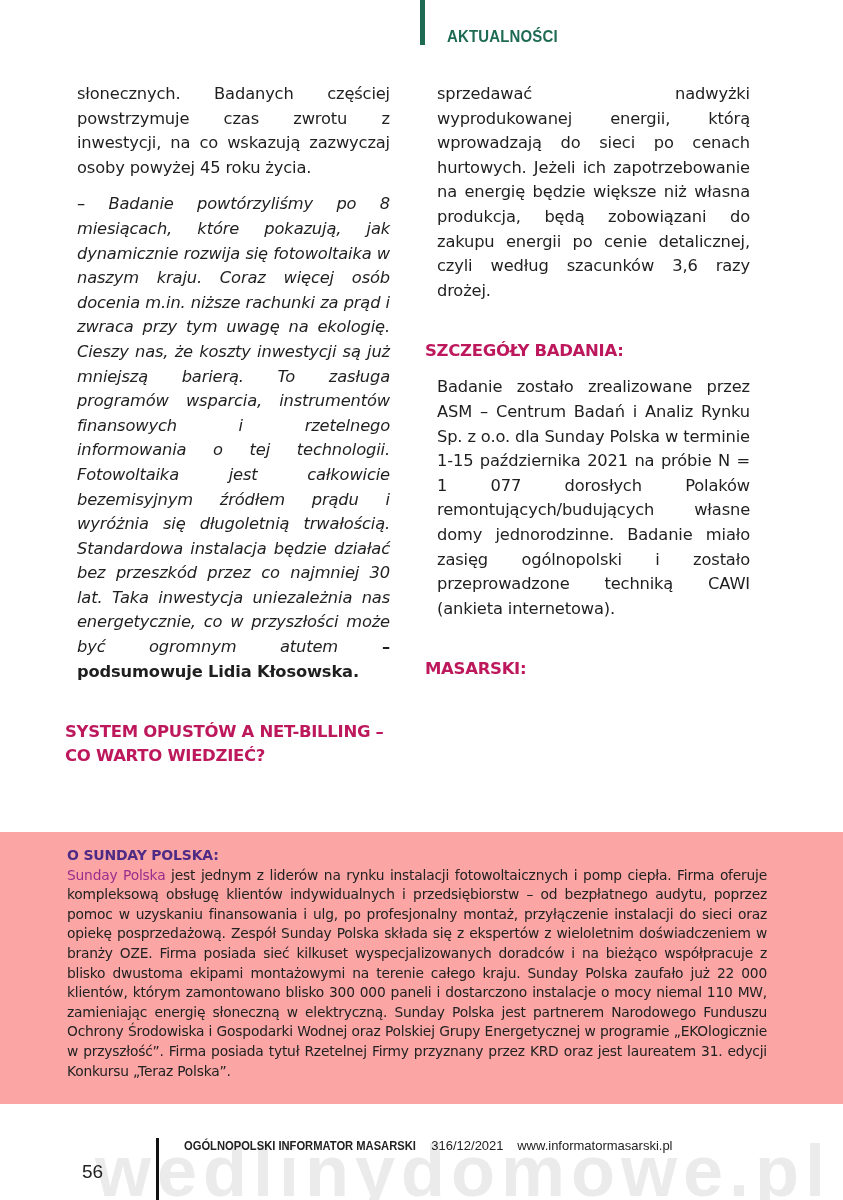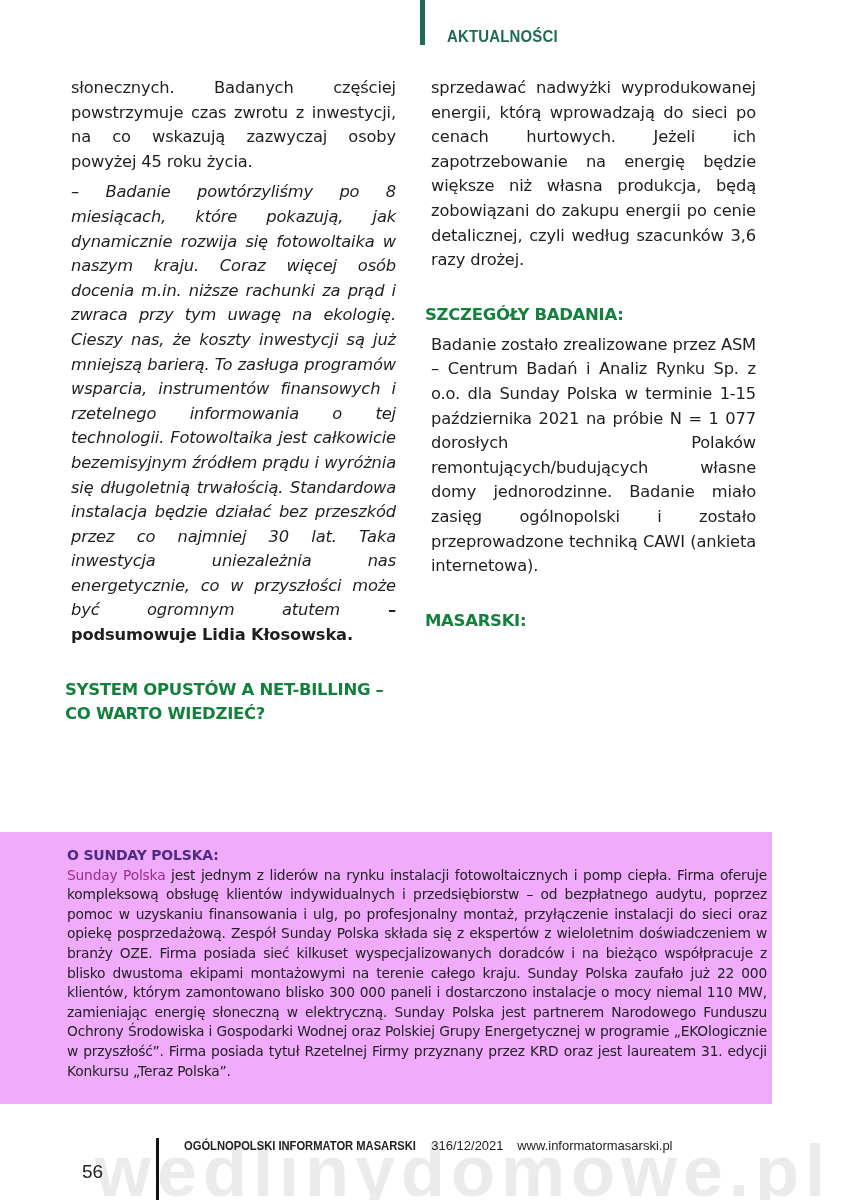--- a/index.html
+++ b/index.html
@@ -18,31 +18,31 @@
     font-size: 17px; color: #1e6b54; letter-spacing: 0.2px;
     transform: scaleX(0.88); transform-origin: left top;
   }
   .col {
     position: absolute; top: 70px; width: 337px;
     font-size: 16.3px; line-height: 24.6px; text-align: justify;
     letter-spacing: -0.15px;
   }
   .col.left { left: 65px; }
   .col.right { left: 425px; top: 70px; }
-  .col p { margin: 6px; }
+  .col p { margin: 12px; }
   .it { font-style: italic; }
   .b { font-weight: bold; }
   .heading {
-    color: #15803d; font-weight: bold; font-size: 16.5px; line-height: 24px;
+    color: #be185d; font-weight: bold; font-size: 16.5px; line-height: 24px;
     text-align: left; letter-spacing: -0.3px;
   }
   .gap { height: 24px; }
   .about {
-    position: absolute; left: 0; top: 832px; width: 772px; height: 272px;
-    background: #f0abfc;
+    position: absolute; left: 0; top: 832px; width: 843px; height: 272px;
+    background: #fca5a5;
   }
   .about-inner {
     position: absolute; left: 67px; top: 14px; width: 700px;
     font-size: 13.8px; line-height: 19.6px; text-align: justify;
     letter-spacing: -0.2px; color: #222;
   }
   .about-title { color: #4d2b85; font-weight: bold; font-size: 14px; }
   .brand { color: #9b2d8c; font-weight: normal; }
   .watermark {
     position: absolute; left: 95px; top: 1082px; width: 700px;

